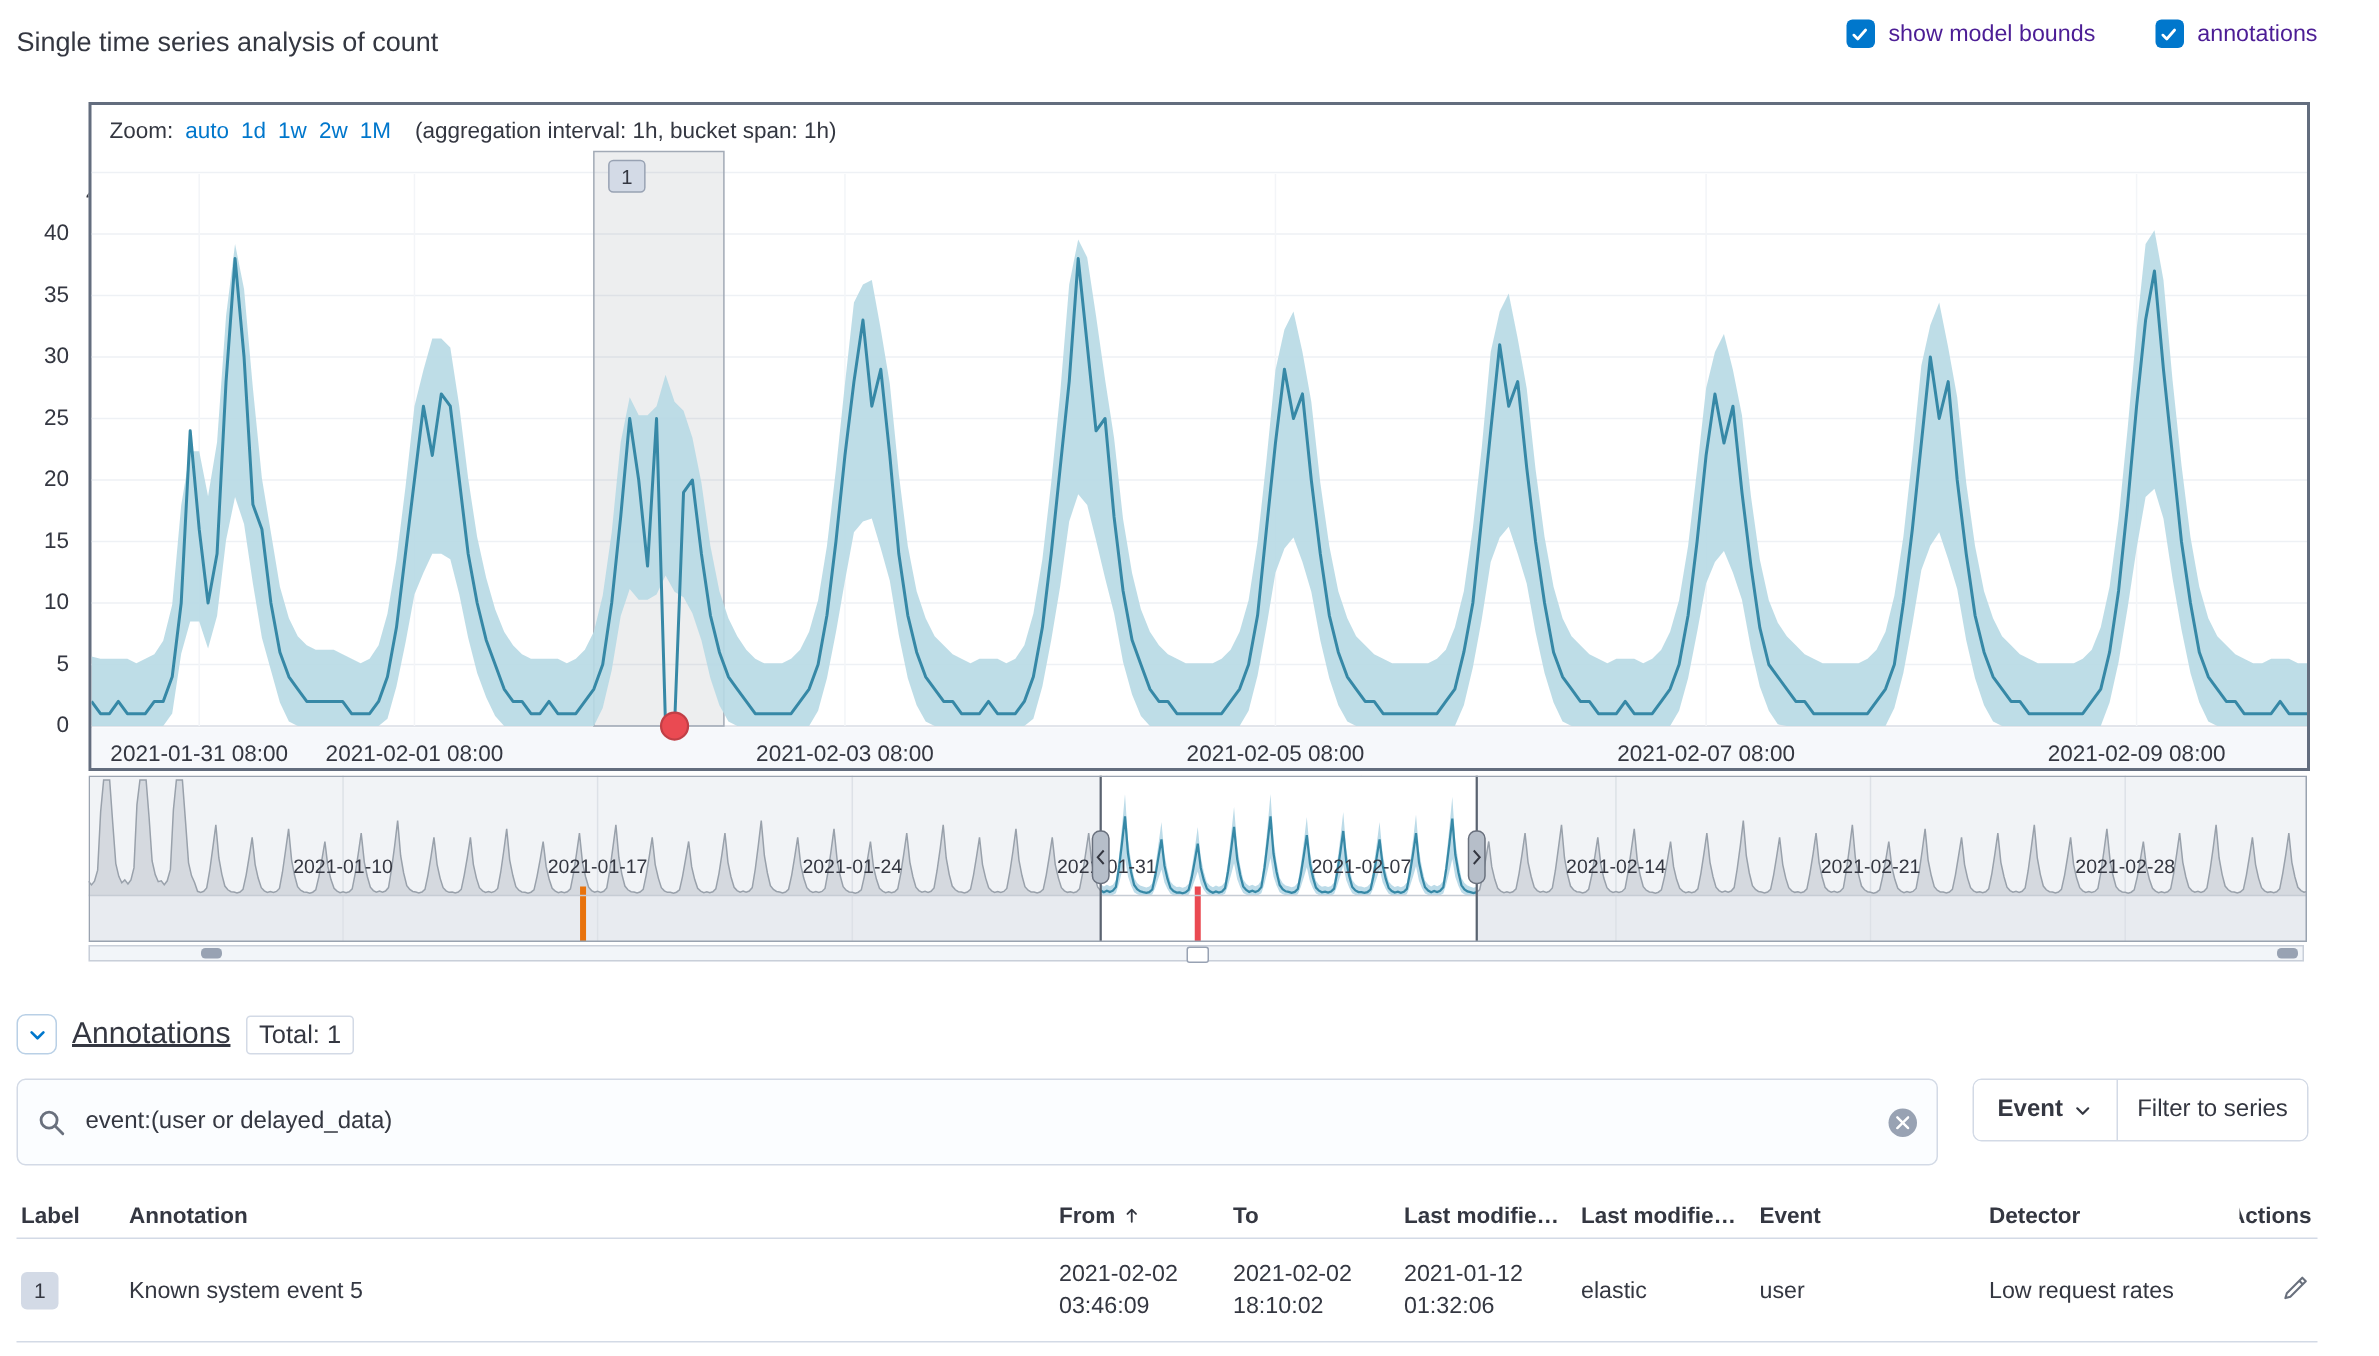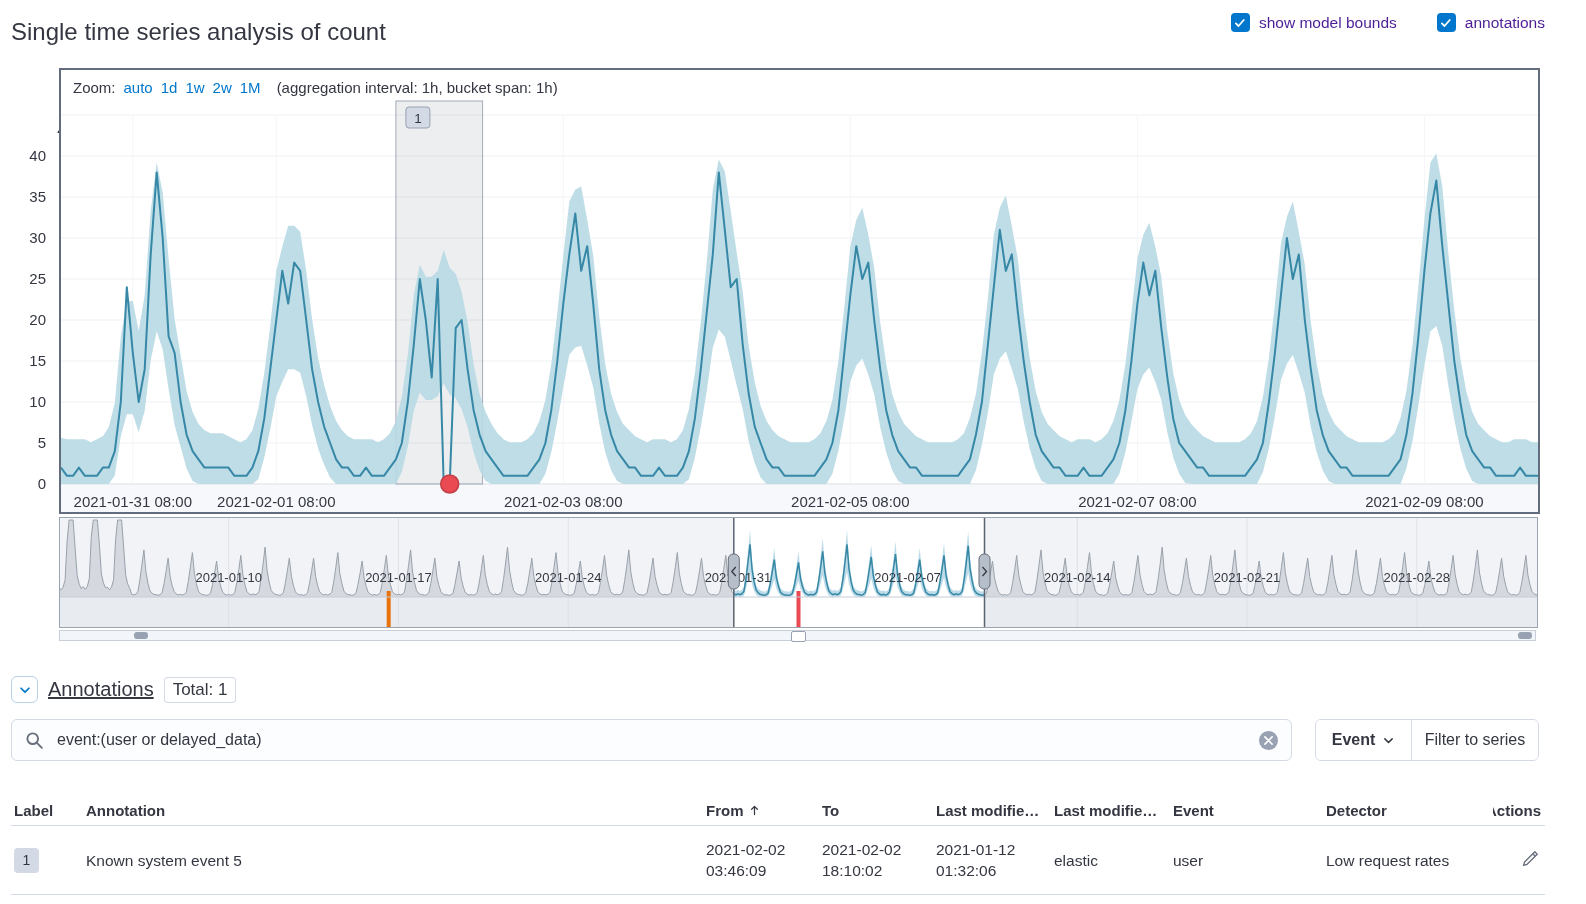--- a/index.html
+++ b/index.html
@@ -1,19 +1,19 @@
 <!DOCTYPE html>
 <html><head>
 <meta charset="utf-8">
 <style>
   html,body{margin:0;padding:0;background:#fff;}
   .page{position:relative;width:1586px;height:904px;overflow:hidden;background:#fff;
         font-family:"Liberation Sans","DejaVu Sans",sans-serif;color:#343741;}
 
-  .page-title{position:absolute;left:11px;top:18px;font-size:24px;color:#343741;}
+  .page-title{position:absolute;left:11px;top:18px;font-size:18px;color:#343741;}
 
   .top-controls{position:absolute;top:13px;right:41px;display:flex;gap:40px;align-items:center;}
   .cb{display:flex;align-items:center;gap:9px;cursor:pointer;font-size:15.5px;color:#4c1d95;}
   .cb-box{width:19px;height:19px;border-radius:4px;background:#0077cc;display:flex;align-items:center;justify-content:center;flex:0 0 19px;}
 
   #y-axis{position:absolute;left:0;top:0;width:46px;height:520px;}
   .y-tick{position:absolute;left:0;width:46px;text-align:right;font-size:15px;color:#343741;}
 
   .chart-frame{position:absolute;left:59px;top:68px;width:1477px;height:442px;border:2px solid #636d7e;background:#fff;text-align:right;}
   .zoom-row{position:absolute;top:9px;left:12px;display:flex;align-items:center;font-size:15px;z-index:3;white-space:nowrap;}
@@ -27,21 +27,21 @@
   .scroll-handle{position:absolute;}
   .sh-left{left:74px;top:1px;width:14px;height:7px;border-radius:3px;background:#98a2b3;}
   .sh-right{left:1458px;top:1px;width:14px;height:7px;border-radius:3px;background:#98a2b3;}
   .sh-mid{left:731px;top:0px;width:13px;height:9px;background:#fff;border:1px solid #98a2b3;border-radius:2px;}
 
   .ann-header{position:absolute;left:11px;top:676px;display:flex;align-items:center;}
   .collapse-btn{width:27px;height:27px;border:1px solid #b9d0e6;background:#fff;border-radius:6px;display:flex;align-items:center;justify-content:center;cursor:pointer;padding:0;}
   .ann-title{font-size:20px;margin-left:10px;text-decoration:underline;color:#343741;}
   .total-badge{margin-left:10px;font-size:17px;border:1px solid #d3dae6;border-radius:3px;padding:2px 8px;background:#fff;color:#343741;}
 
-  .search-box{position:absolute;left:11px;top:719px;width:1281px;height:42px;display:flex;align-items:center;background:#fbfdff;border:1px solid #d3dae6;border-radius:6px;box-sizing:border-box;padding:0 13px;}
+  .search-box{position:absolute;left:11px;top:719px;width:1281px;height:58px;display:flex;align-items:center;background:#fbfdff;border:1px solid #d3dae6;border-radius:6px;box-sizing:border-box;padding:0 13px;}
   .search-box input{flex:1;border:none;outline:none;background:transparent;font:inherit;font-size:16px;color:#343741;margin-left:11px;}
   .clear-btn{width:19px;height:19px;border-radius:50%;background:#98a2b3;border:none;display:flex;align-items:center;justify-content:center;cursor:pointer;padding:0;flex:0 0 19px;}
 
   .filter-group{position:absolute;left:1315px;top:719px;width:224px;height:42px;display:flex;border:1px solid #d3dae6;border-radius:6px;background:#fff;box-sizing:border-box;overflow:hidden;}
   .event-btn{flex:0 0 96px;display:flex;align-items:center;justify-content:center;gap:7px;font-weight:700;font-size:16px;border:none;border-right:1px solid #d3dae6;background:#fff;color:#343741;cursor:pointer;font-family:inherit;}
   .series-btn{flex:1;border:none;background:#fff;font-size:16px;color:#343741;cursor:pointer;font-family:inherit;}
 
   .ann-table{position:absolute;left:11px;top:795px;width:1534px;font-size:15.5px;}
   .t-head,.t-row{display:grid;grid-template-columns:75px 620px 116px 114px 118px 119px 153px 167px 1fr;align-items:center;}
   .t-head{height:30px;border-bottom:1px solid #d3dae6;font-weight:700;font-size:15px;}

